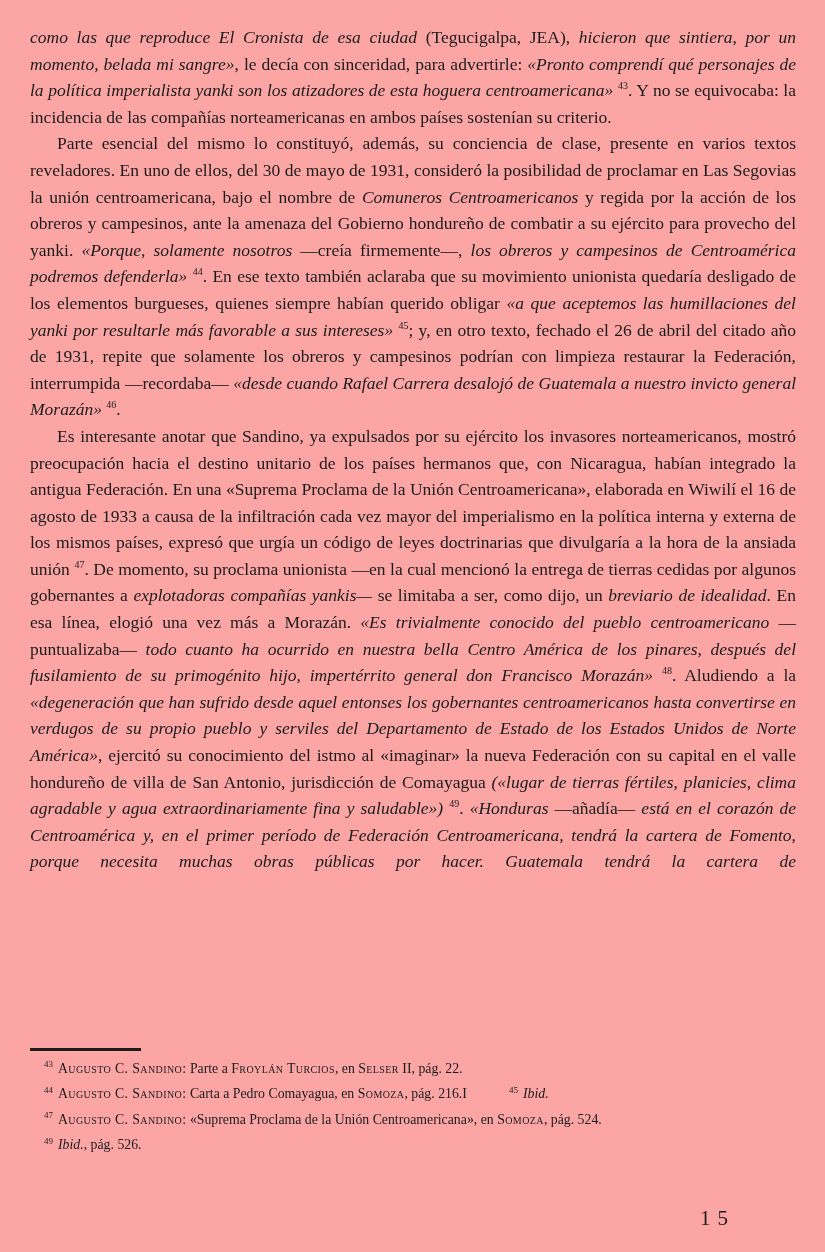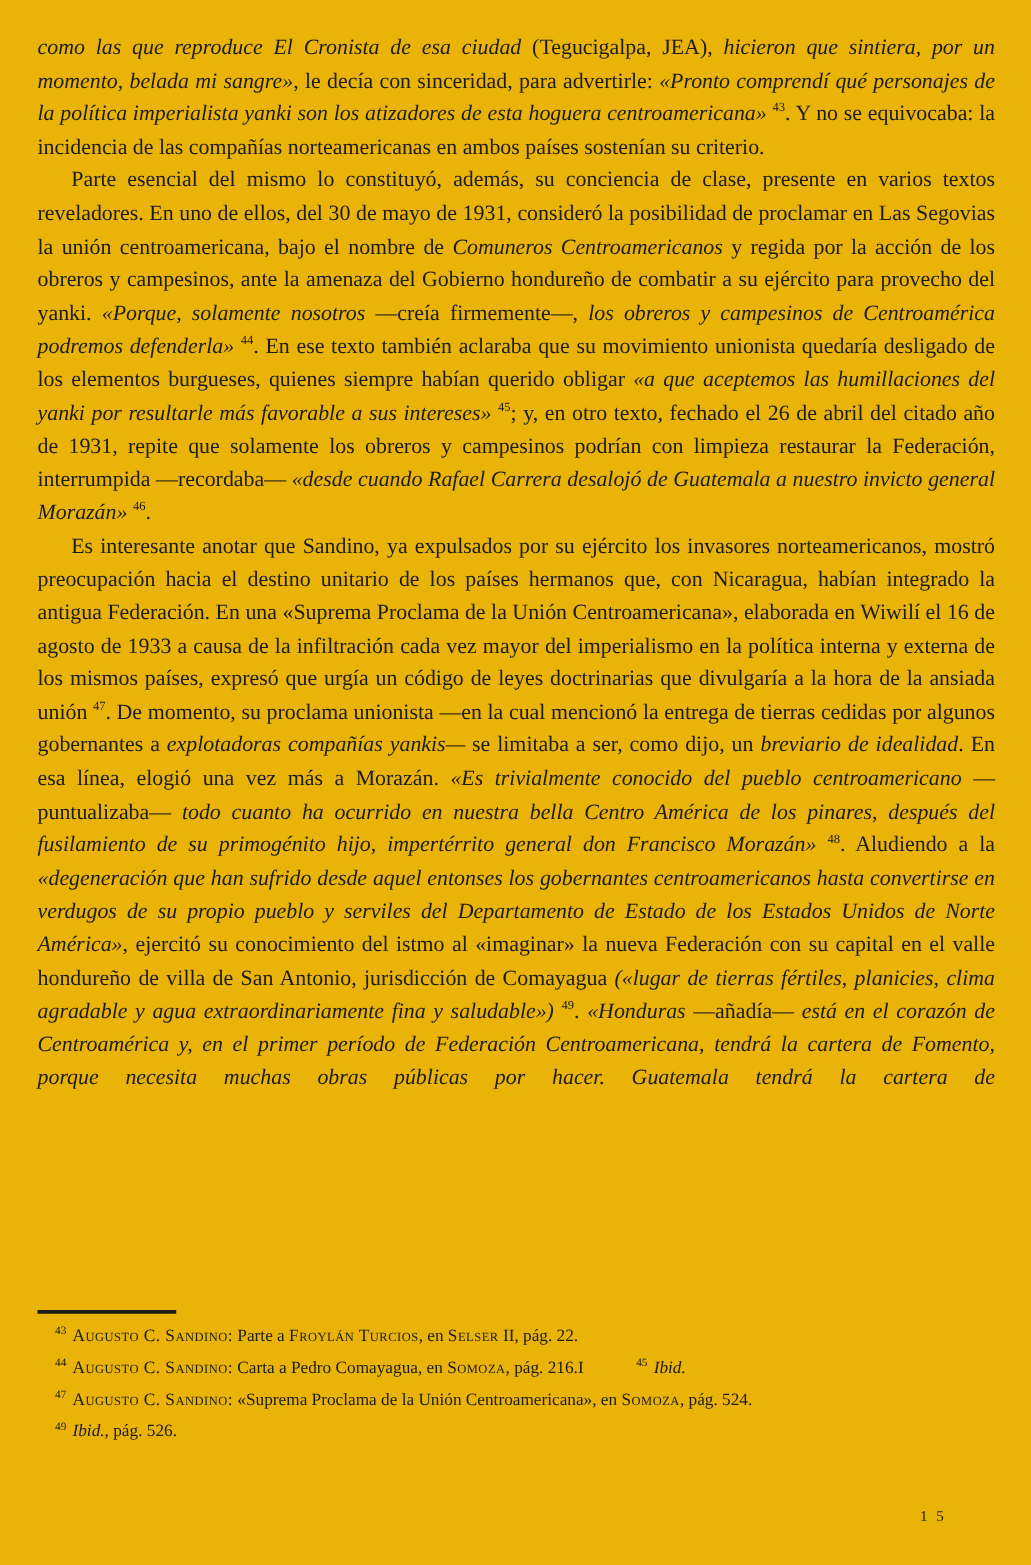--- a/index.html
+++ b/index.html
@@ -1,21 +1,21 @@
 <!DOCTYPE html>
 <html><head>
 <meta charset="utf-8">
 <style>
   html, body { margin: 0; padding: 0; background: #e8e8e8; }
   .page {
     position: relative;
     width: 825px;
     height: 1252px;
     margin: 0 auto;
-    background: #eab308;
+    background: #fca5a5;
     color: #1c1c1c;
     font-family: "Liberation Serif", "DejaVu Serif", serif;
     overflow: hidden;
     box-sizing: border-box;
   }
   .body-text {
     position: absolute;
     left: 30px;
     top: 24px;
     width: 766px;
@@ -48,23 +48,23 @@
     top: 1056px;
     width: 766px;
     font-size: 13.8px;
     line-height: 25.4px;
   }
   .fn-line { padding-left: 14px; white-space: nowrap; overflow: hidden; }
   .fn-line sup.fn-ref { font-size: 9px; margin-right: 5px; }
   .gap { display: inline-block; width: 42px; }
   .page-number {
     position: absolute;
-    left: 736px;
+    left: 700px;
     top: 1206px;
-    font-size: 12px;
+    font-size: 21px;
     letter-spacing: 7px;
   }
 </style>
 </head>
 <body>
 
 <div class="page">
 
   <div class="body-text">
     <p class="para"><span class="it">como las que reproduce El Cronista de esa ciudad </span><span>(Tegucigalpa, JEA), </span><span class="it">hicieron que sintiera, por un momento, belada mi sangre»</span><span>, le decía con sinceridad, para advertirle: </span><span class="it">«Pronto comprendí qué personajes de la política imperialista yanki son los atizadores de esta hoguera centroamericana»</span><span> </span><sup class="fn-ref">43</sup><span>. Y no se equivocaba: la incidencia de las compañías norteamericanas en ambos países sostenían su criterio.</span></p>

